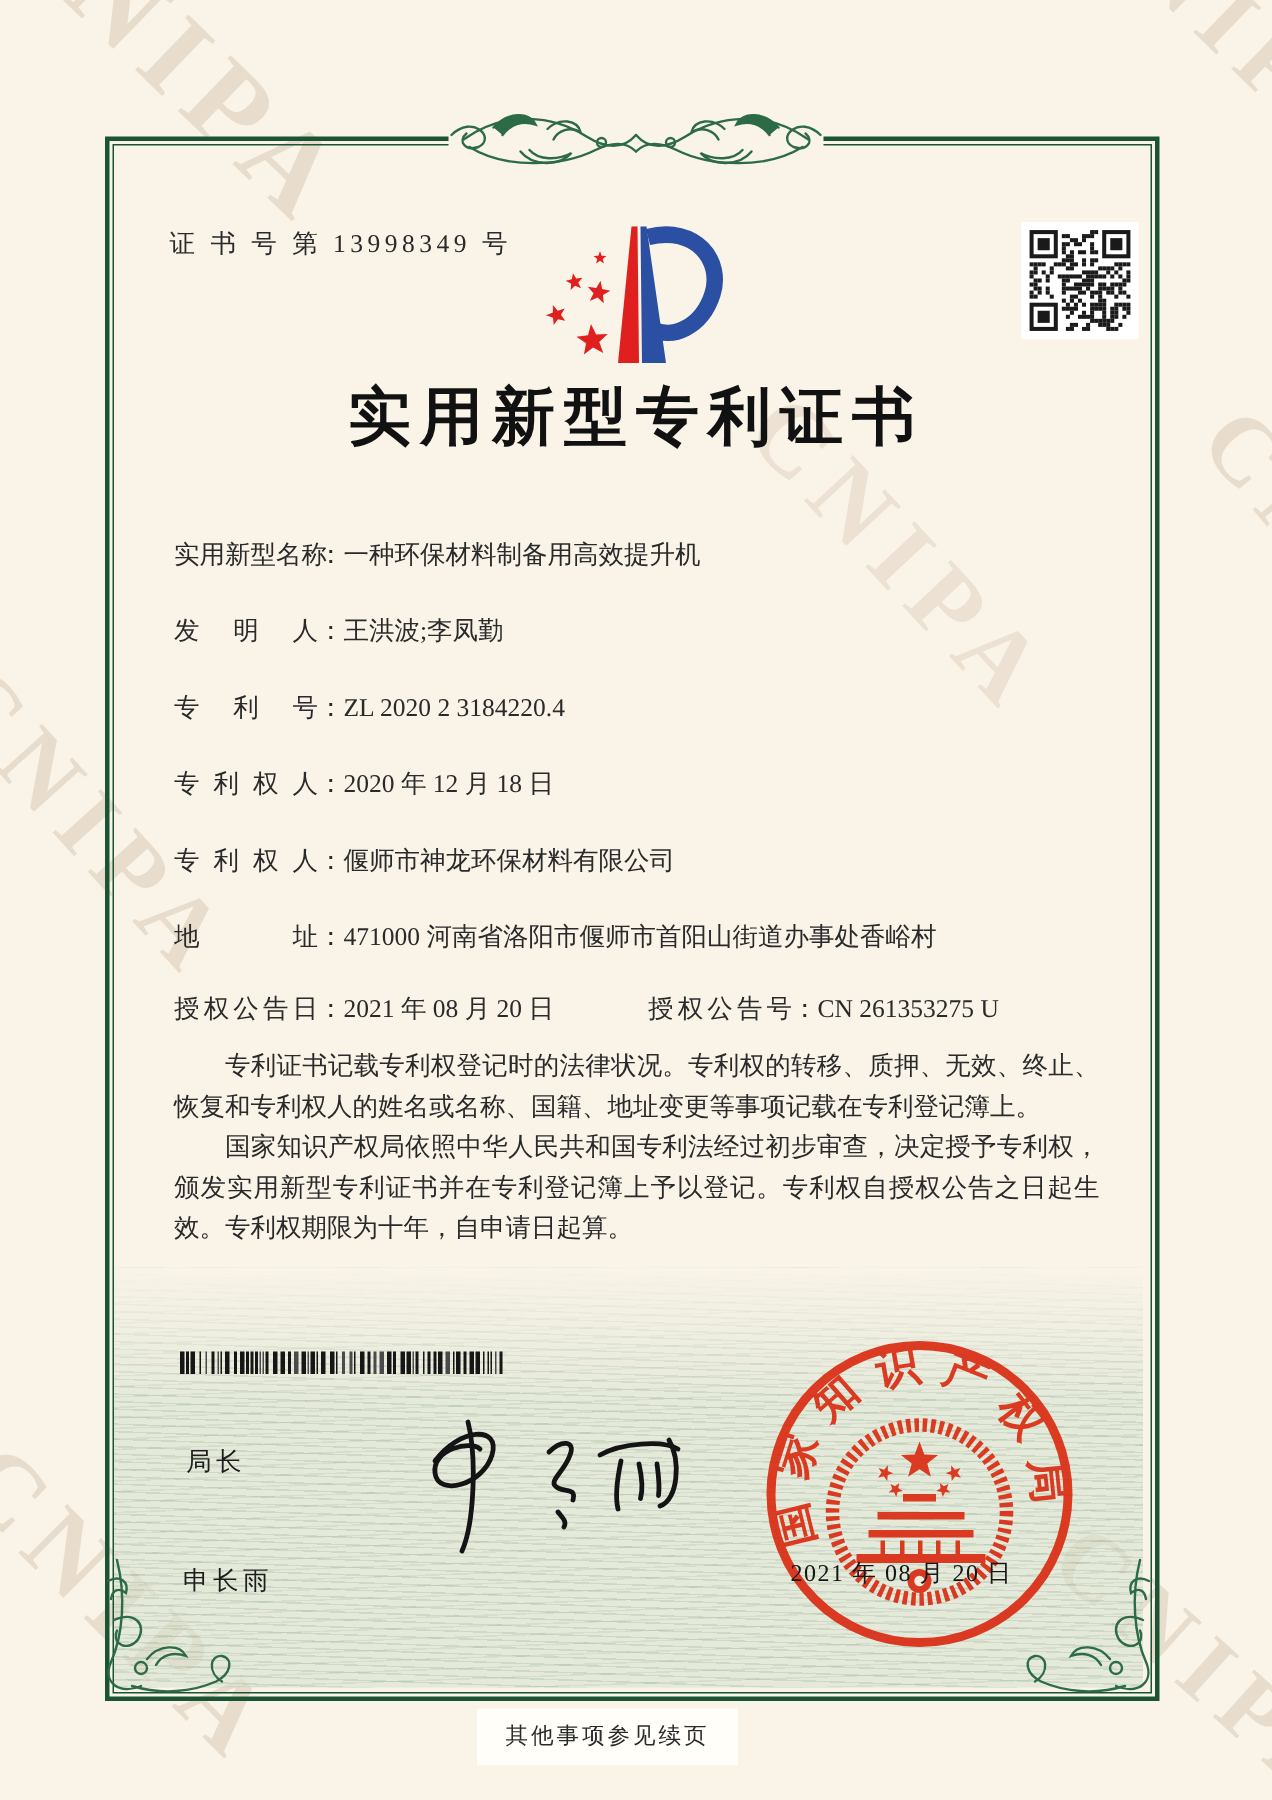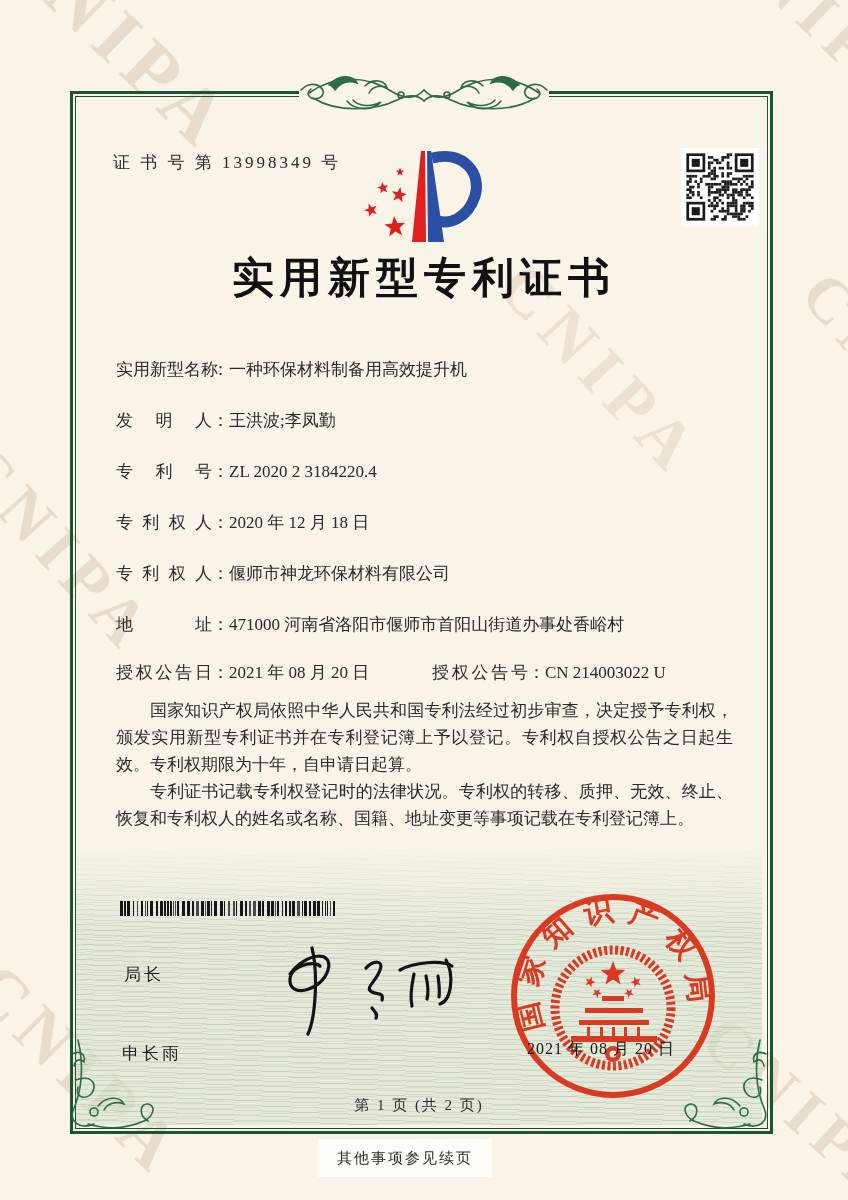--- a/index.html
+++ b/index.html
@@ -359,27 +359,27 @@
   </div>
   <div class="frow" style="top:562px">
     <span class="flabel">专利权人</span><span class="fcolon">：</span><span class="fvalue">偃师市神龙环保材料有限公司</span>
   </div>
   <div class="frow" style="top:613px">
     <span class="flabel">地址</span><span class="fcolon">：</span><span class="fvalue">471000 河南省洛阳市偃师市首阳山街道办事处香峪村</span>
   </div>
   <div class="frow" style="top:661px">
     <span class="flabel">授权公告日</span><span class="fcolon">：</span><span class="fvalue">2021 年 08 月 20 日</span>
     <span class="grant2">
-      <span class="flabel">授权公告号</span><span class="fcolon">：</span><span class="fvalue">CN 214003022 U</span>
+      <span class="flabel">授权公告号</span><span class="fcolon">：</span><span class="fvalue">CN 261353275 U</span>
     </span>
   </div>
 
   <div class="paras">
+    <p>专利证书记载专利权登记时的法律状况。专利权的转移、质押、无效、终止、恢复和专利权人的姓名或名称、国籍、地址变更等事项记载在专利登记簿上。</p>
     <p>国家知识产权局依照中华人民共和国专利法经过初步审查，决定授予专利权，颁发实用新型专利证书并在专利登记簿上予以登记。专利权自授权公告之日起生效。专利权期限为十年，自申请日起算。</p>
-    <p>专利证书记载专利权登记时的法律状况。专利权的转移、质押、无效、终止、恢复和专利权人的姓名或名称、国籍、地址变更等事项记载在专利登记簿上。</p>
   </div>
 
   <div class="barcode" id="barcode"><span style="width: 3px; background: rgb(22, 22, 22);"></span><span style="width: 1px;"></span><span style="width: 2px; background: rgb(22, 22, 22);"></span><span style="width: 1px;"></span><span style="width: 3px; background: rgb(22, 22, 22);"></span><span style="width: 3px;"></span><span style="width: 1px; background: rgb(22, 22, 22);"></span><span style="width: 3px;"></span><span style="width: 1px; background: rgb(74, 74, 74);"></span><span style="width: 3px;"></span><span style="width: 2px; background: rgb(22, 22, 22);"></span><span style="width: 2px;"></span><span style="width: 1px; background: rgb(74, 74, 74);"></span><span style="width: 1px;"></span><span style="width: 1px; background: rgb(22, 22, 22);"></span><span style="width: 2px;"></span><span style="width: 3px; background: rgb(22, 22, 22);"></span><span style="width: 3px;"></span><span style="width: 2px; background: rgb(22, 22, 22);"></span><span style="width: 2px;"></span><span style="width: 3px; background: rgb(22, 22, 22);"></span><span style="width: 1px;"></span><span style="width: 2px; background: rgb(22, 22, 22);"></span><span style="width: 1px;"></span><span style="width: 2px; background: rgb(22, 22, 22);"></span><span style="width: 1px;"></span><span style="width: 2px; background: rgb(22, 22, 22);"></span><span style="width: 1px;"></span><span style="width: 1px; background: rgb(74, 74, 74);"></span><span style="width: 1px;"></span><span style="width: 1px; background: rgb(74, 74, 74);"></span><span style="width: 1px;"></span><span style="width: 2px; background: rgb(22, 22, 22);"></span><span style="width: 3px;"></span><span style="width: 3px; background: rgb(22, 22, 22);"></span><span style="width: 2px;"></span><span style="width: 3px; background: rgb(22, 22, 22);"></span><span style="width: 2px;"></span><span style="width: 2px; background: rgb(22, 22, 22);"></span><span style="width: 2px;"></span><span style="width: 3px; background: rgb(74, 74, 74);"></span><span style="width: 2px;"></span><span style="width: 3px; background: rgb(22, 22, 22);"></span><span style="width: 1px;"></span><span style="width: 1px; background: rgb(74, 74, 74);"></span><span style="width: 1px;"></span><span style="width: 3px; background: rgb(22, 22, 22);"></span><span style="width: 1px;"></span><span style="width: 1px; background: rgb(22, 22, 22);"></span><span style="width: 2px;"></span><span style="width: 3px; background: rgb(22, 22, 22);"></span><span style="width: 3px;"></span><span style="width: 3px; background: rgb(22, 22, 22);"></span><span style="width: 1px;"></span><span style="width: 1px; background: rgb(22, 22, 22);"></span><span style="width: 3px;"></span><span style="width: 2px; background: rgb(74, 74, 74);"></span><span style="width: 3px;"></span><span style="width: 2px; background: rgb(74, 74, 74);"></span><span style="width: 1px;"></span><span style="width: 1px; background: rgb(22, 22, 22);"></span><span style="width: 3px;"></span><span style="width: 3px; background: rgb(22, 22, 22);"></span><span style="width: 2px;"></span><span style="width: 2px; background: rgb(22, 22, 22);"></span><span style="width: 2px;"></span><span style="width: 2px; background: rgb(74, 74, 74);"></span><span style="width: 2px;"></span><span style="width: 3px; background: rgb(74, 74, 74);"></span><span style="width: 2px;"></span><span style="width: 3px; background: rgb(22, 22, 22);"></span><span style="width: 1px;"></span><span style="width: 2px; background: rgb(22, 22, 22);"></span><span style="width: 3px;"></span><span style="width: 3px; background: rgb(22, 22, 22);"></span><span style="width: 1px;"></span><span style="width: 3px; background: rgb(22, 22, 22);"></span><span style="width: 1px;"></span><span style="width: 1px; background: rgb(74, 74, 74);"></span><span style="width: 1px;"></span><span style="width: 2px; background: rgb(22, 22, 22);"></span><span style="width: 3px;"></span><span style="width: 1px; background: rgb(22, 22, 22);"></span><span style="width: 2px;"></span><span style="width: 2px; background: rgb(22, 22, 22);"></span><span style="width: 2px;"></span><span style="width: 2px; background: rgb(22, 22, 22);"></span><span style="width: 1px;"></span><span style="width: 3px; background: rgb(22, 22, 22);"></span><span style="width: 2px;"></span><span style="width: 3px; background: rgb(74, 74, 74);"></span><span style="width: 2px;"></span><span style="width: 1px; background: rgb(22, 22, 22);"></span><span style="width: 1px;"></span><span style="width: 3px; background: rgb(22, 22, 22);"></span><span style="width: 2px;"></span><span style="width: 2px; background: rgb(22, 22, 22);"></span><span style="width: 2px;"></span><span style="width: 3px; background: rgb(22, 22, 22);"></span><span style="width: 1px;"></span><span style="width: 3px; background: rgb(22, 22, 22);"></span><span style="width: 2px;"></span><span style="width: 1px; background: rgb(22, 22, 22);"></span><span style="width: 2px;"></span><span style="width: 1px; background: rgb(22, 22, 22);"></span><span style="width: 1px;"></span><span style="width: 1px; background: rgb(22, 22, 22);"></span><span style="width: 2px;"></span><span style="width: 1px; background: rgb(74, 74, 74);"></span><span style="width: 2px;"></span><span style="width: 2px; background: rgb(22, 22, 22);"></span><span style="width: 3px;"></span></div>
 
   <div class="signer" style="left:124px; top:963px;">局长</div>
   <div class="signer" style="left:122px; top:998px;margin-top:44px;">申长雨</div>
 
   <svg class="sig" width="212" height="102" viewBox="0 0 212 102">
     <g stroke="#141414" stroke-width="3.2" fill="none" stroke-linecap="round" stroke-linejoin="round">
       <path d="M42,36 C58,14 86,12 80,32 C74,52 44,60 42,44 C40,28 66,22 72,28"></path>
@@ -424,17 +424,16 @@
           <rect x="130" y="137" width="3" height="9"></rect>
         </g>
         <circle cx="106" cy="164" r="8" fill="#d92c12"></circle>
         <circle cx="106" cy="164" r="3.5" fill="#f6efe3"></circle>
       </g>
     </g>
   </svg>
 
   <div class="seal-date">2021 年 08 月 20 日</div>
 
-  <div class="page-num">第 1 页 (共 2 页)</div>
 
   <div class="cont-note">其他事项参见续页</div>
 
 </div>
 
 </body></html>

